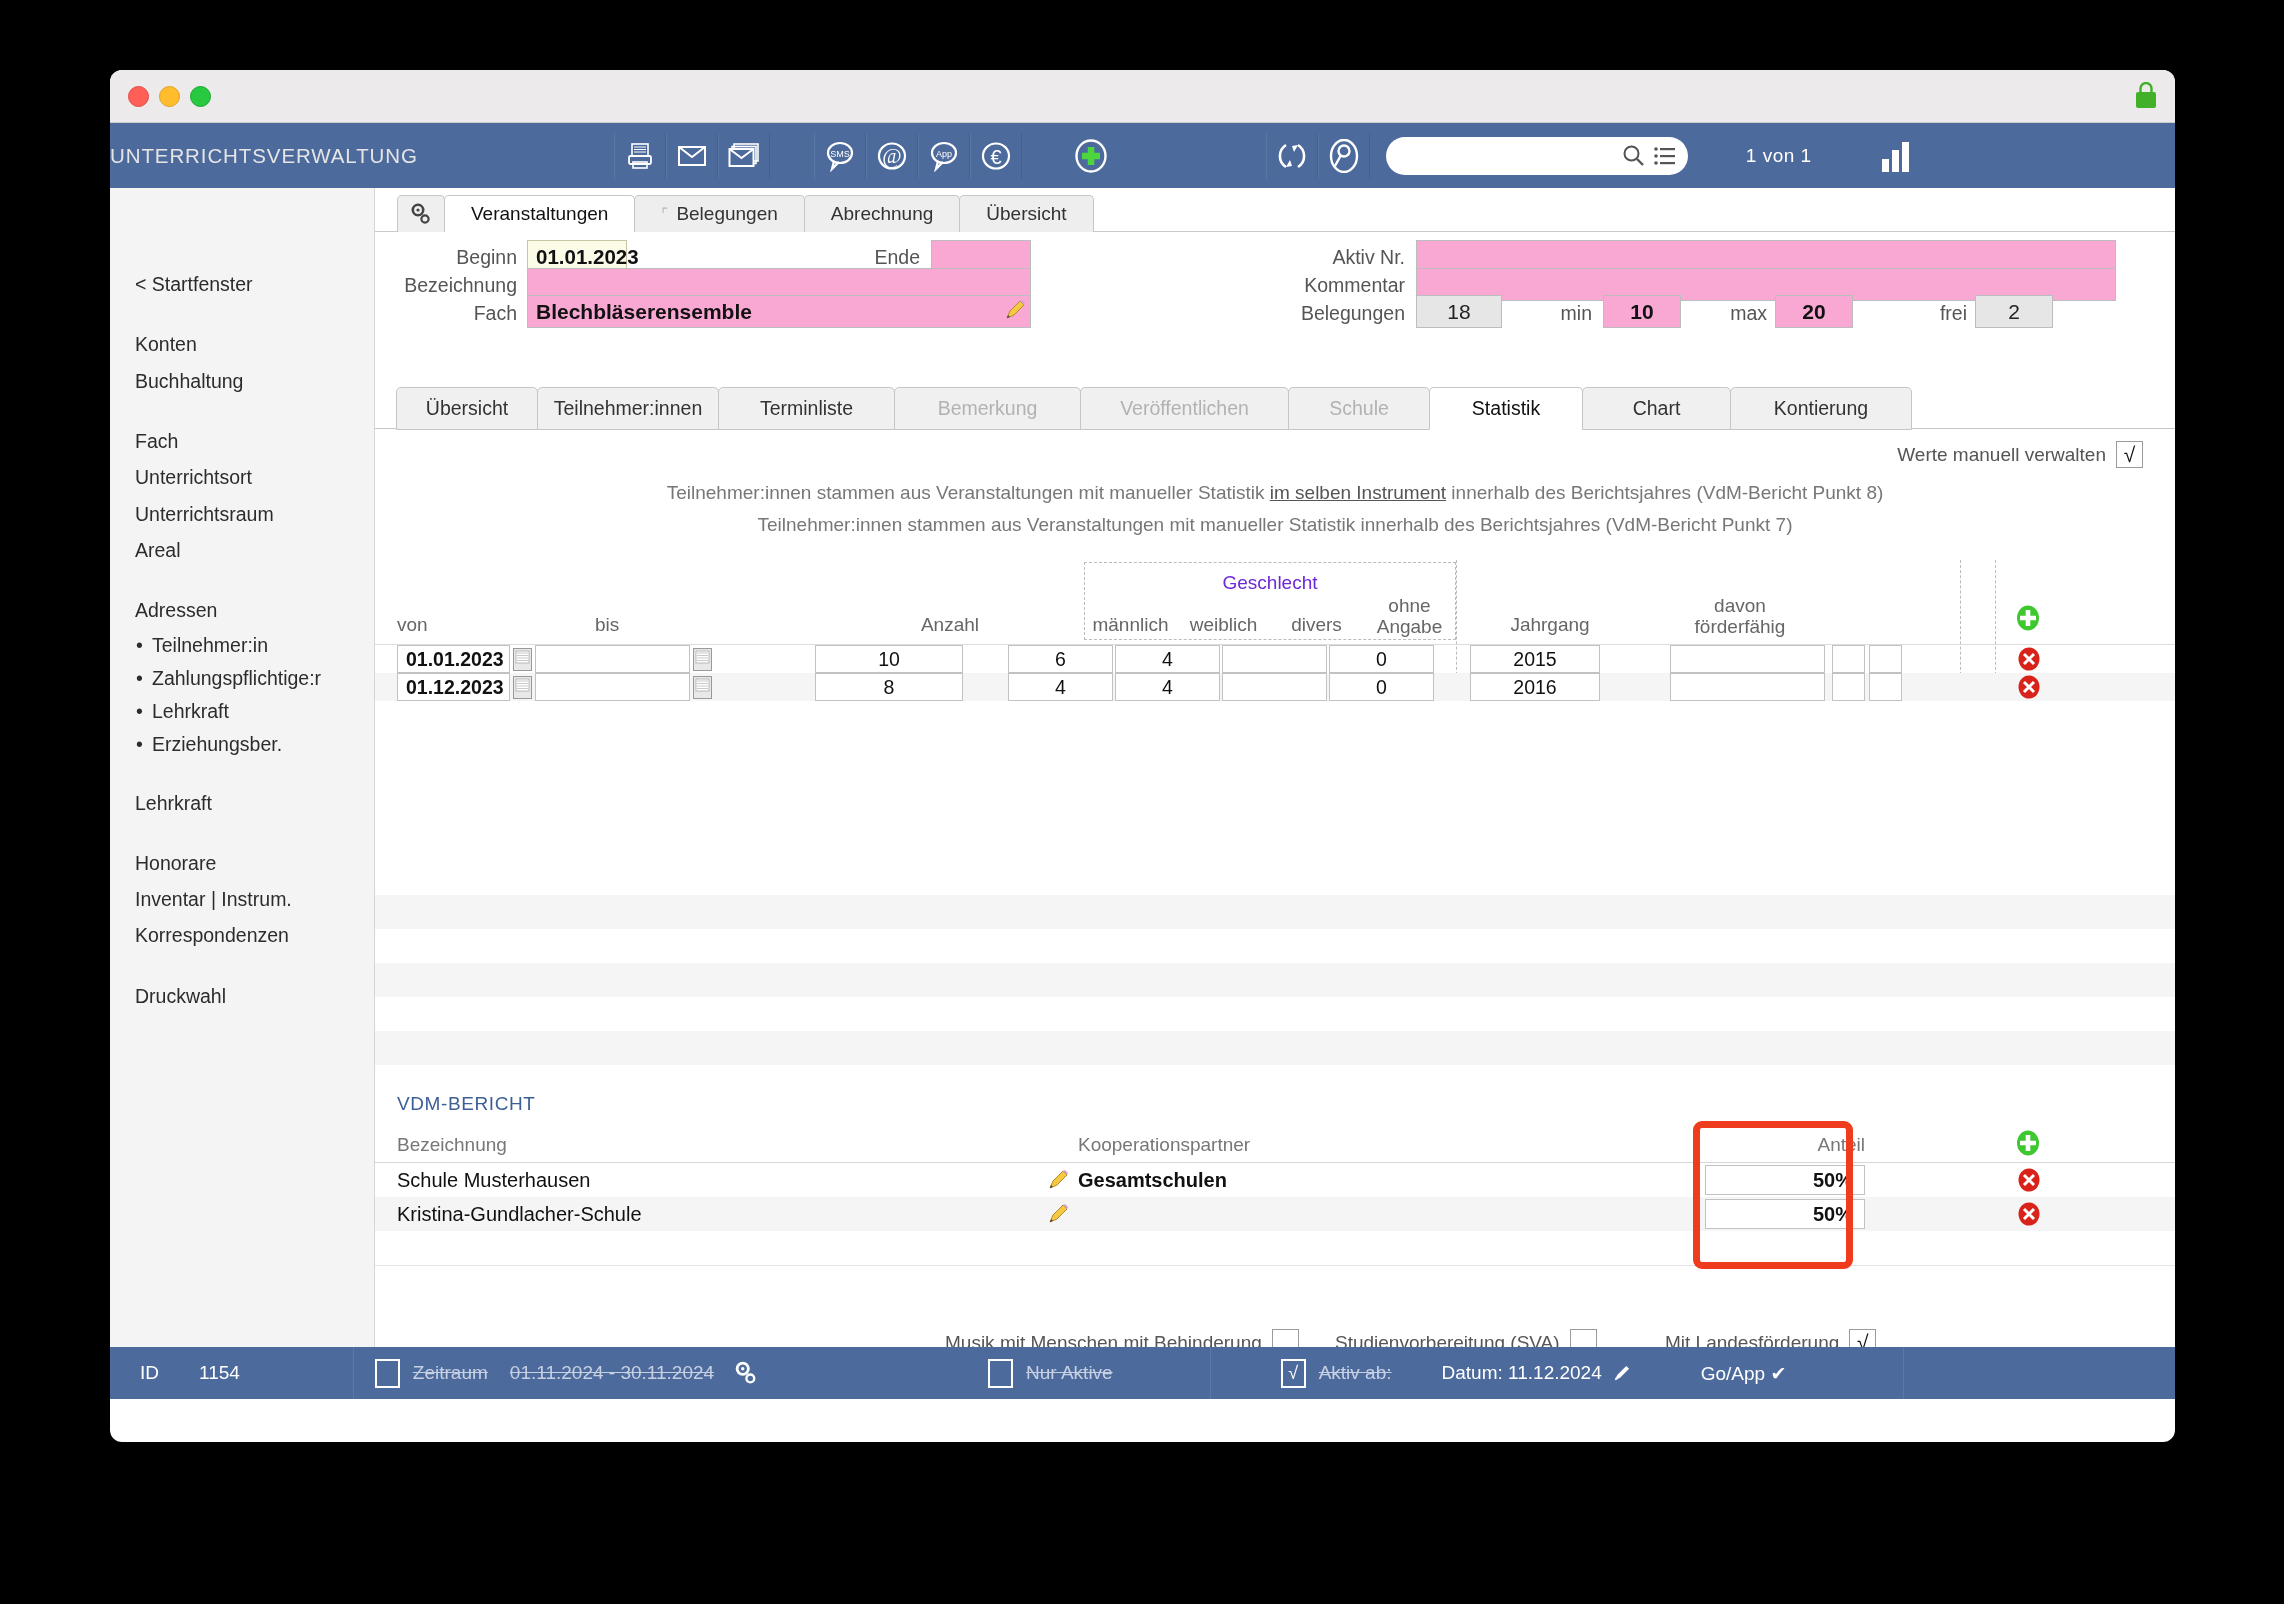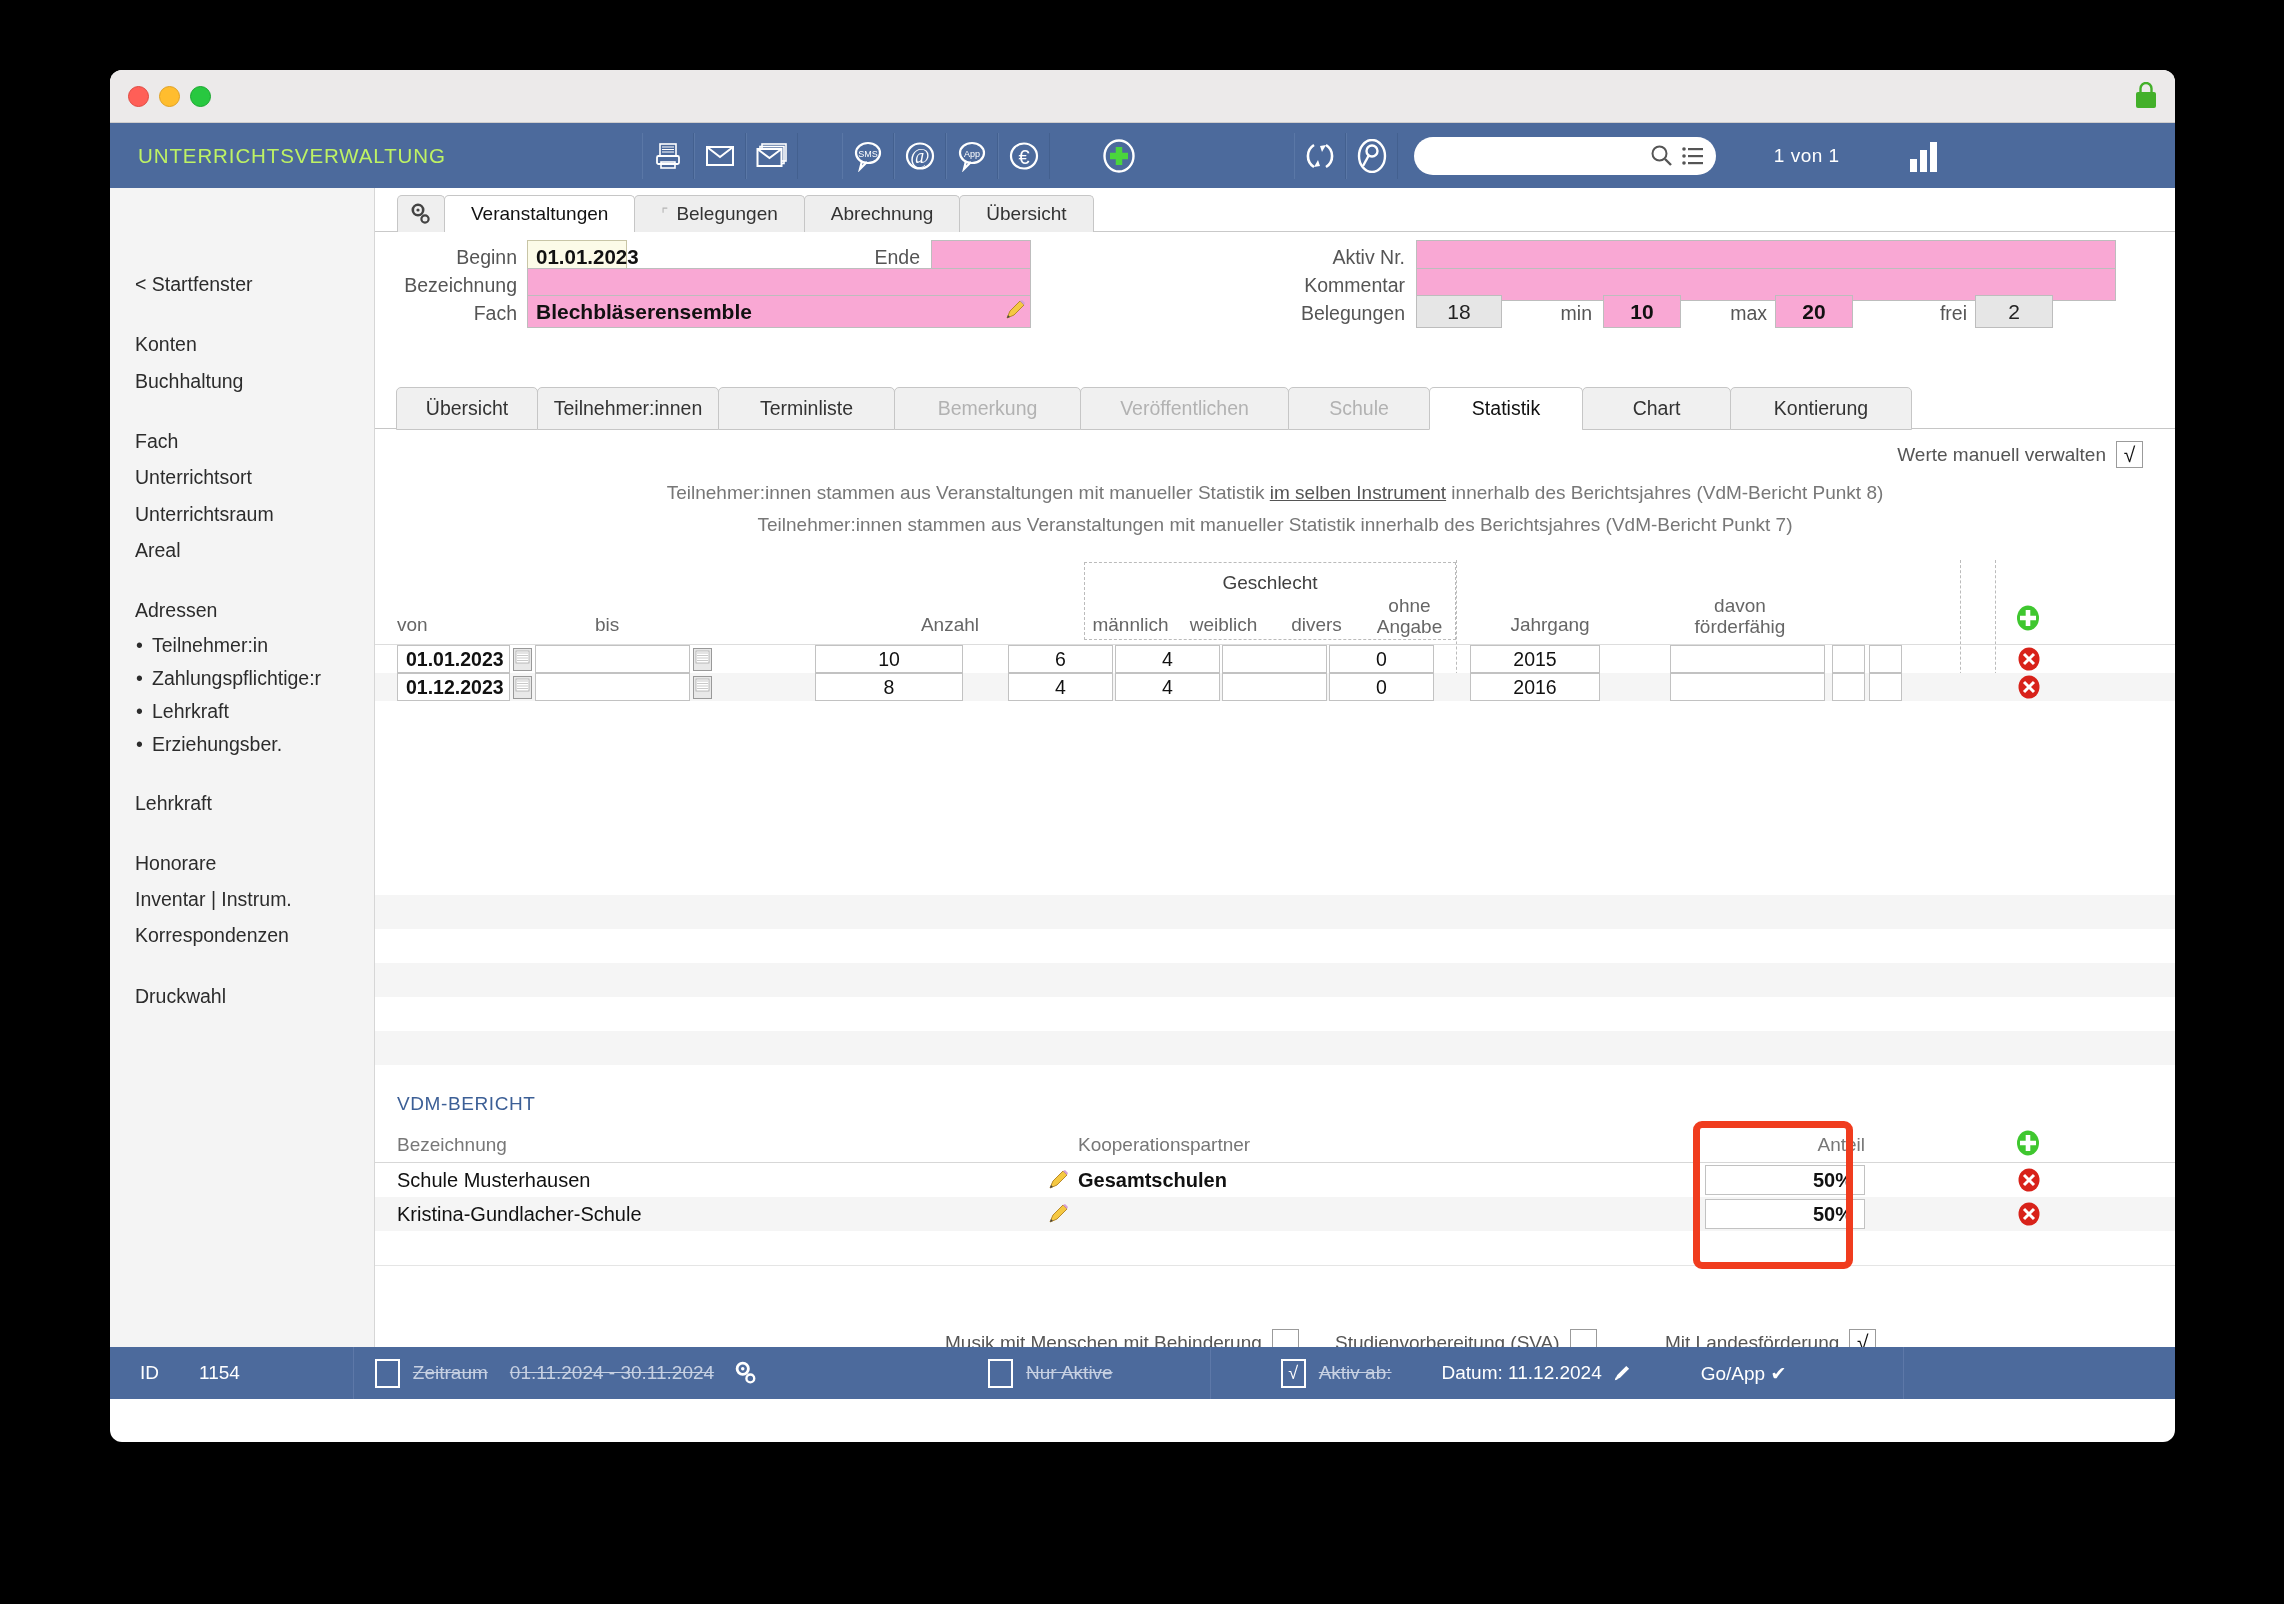--- a/index.html
+++ b/index.html
@@ -12,21 +12,21 @@
   .titlebar{height:52px;background:#eceaea;border-bottom:1px solid #cfcdcd;position:relative;}
   .lights{position:absolute;left:18px;top:16px;display:flex;gap:10px;}
   .light{width:19px;height:19px;border-radius:50%;}
   .l-red{background:#ff5f57;border:1px solid #e04840;}
   .l-yel{background:#ffbd2e;border:1px solid #e0a123;}
   .l-grn{background:#28c840;border:1px solid #1aa72f;}
   .lock{position:absolute;right:18px;top:12px;width:22px;height:27px;}
 
   
   .appbar{height:65px;background:#4c6a9c;display:flex;align-items:center;position:relative;color:#fff;}
-  .app-title{margin-left:28px;font-size:20.5px;letter-spacing:.9px;font-weight:400;color:#bef264;}
+  .app-title{font-size:20.5px;letter-spacing:.9px;font-weight:400;color:#e5e5e5;}
   .icongrp{display:flex;align-items:center;}
   .tbicon{width:50px;height:46px;display:flex;align-items:center;justify-content:center;
           border-left:1px solid #5a77a6;border-right:1px solid #43608f;}
   .sep{width:44px;}
   .searchbox{width:290px;height:38px;background:#fff;border-radius:19px;display:flex;align-items:center;
              justify-content:flex-end;padding-right:12px;gap:9px;}
   .counter{color:#fff;font-size:19px;letter-spacing:.5px;text-align:right;}
   .signal{display:flex;align-items:flex-end;gap:3px;height:32px;}
   .signal i{display:block;width:7px;background:#fff;}
 
@@ -87,21 +87,21 @@
   .note{font-size:19px;color:#777;text-align:center;padding-top:14px;}
   .note u{text-decoration:underline;color:#555;}
   .note.n2{padding-top:10px;}
 
   
   .stable{position:relative;margin-top:16px;}
   .dash-geschlecht{position:absolute;left:709px;top:10px;width:372px;height:78px;
                    border:1px dashed #bbb;box-sizing:border-box;}
   .dash-col{position:absolute;top:20px;width:1px;height:100px;border-left:1px dashed #bbb;}
   .geschlecht-lbl{position:absolute;left:709px;top:20px;width:372px;text-align:center;
-                  font-size:19px;color:#404040;}
+                  font-size:19px;color:#6d28d9;}
   .colhdr{position:absolute;font-size:19px;color:#666;text-align:center;line-height:1.12;}
   .addbtn{position:absolute;}
 
   .drow{position:relative;height:28px;}
   .drow.alt{background:#f5f5f5;}
   .cell{position:absolute;box-sizing:border-box;border:1px solid #c2c2c2;background:#fff;height:28px;
         font-size:19.5px;color:#111;display:flex;align-items:center;}
   .cell.ctr{justify-content:center;}
   .cell.lft{padding-left:8px;font-weight:bold;}
   .calico{position:absolute;width:19px;height:23px;}

